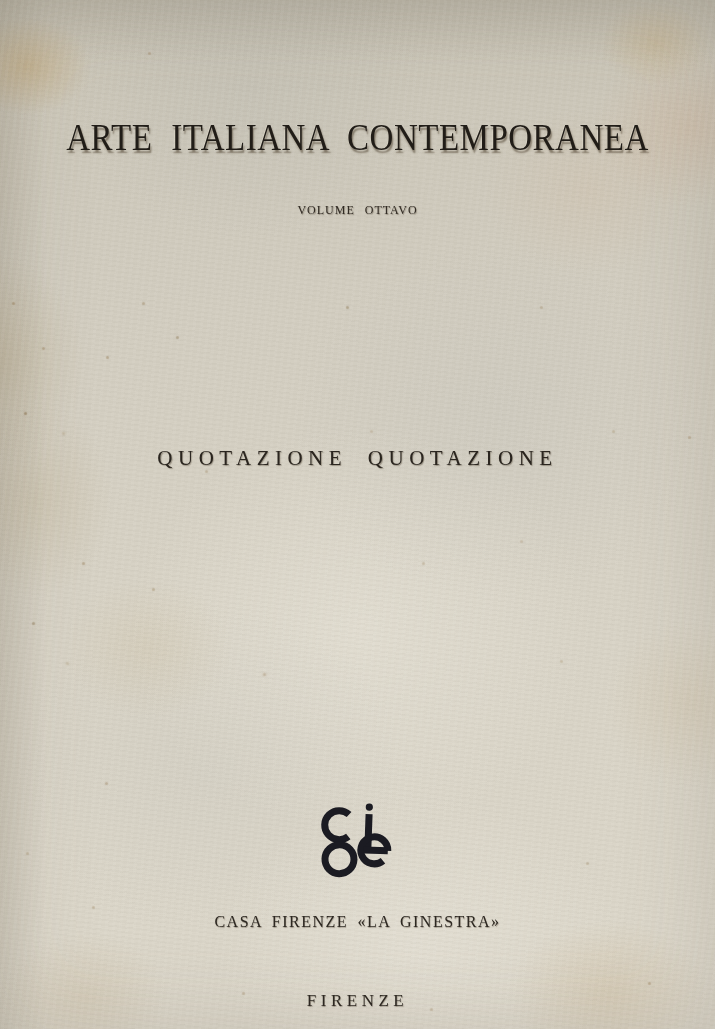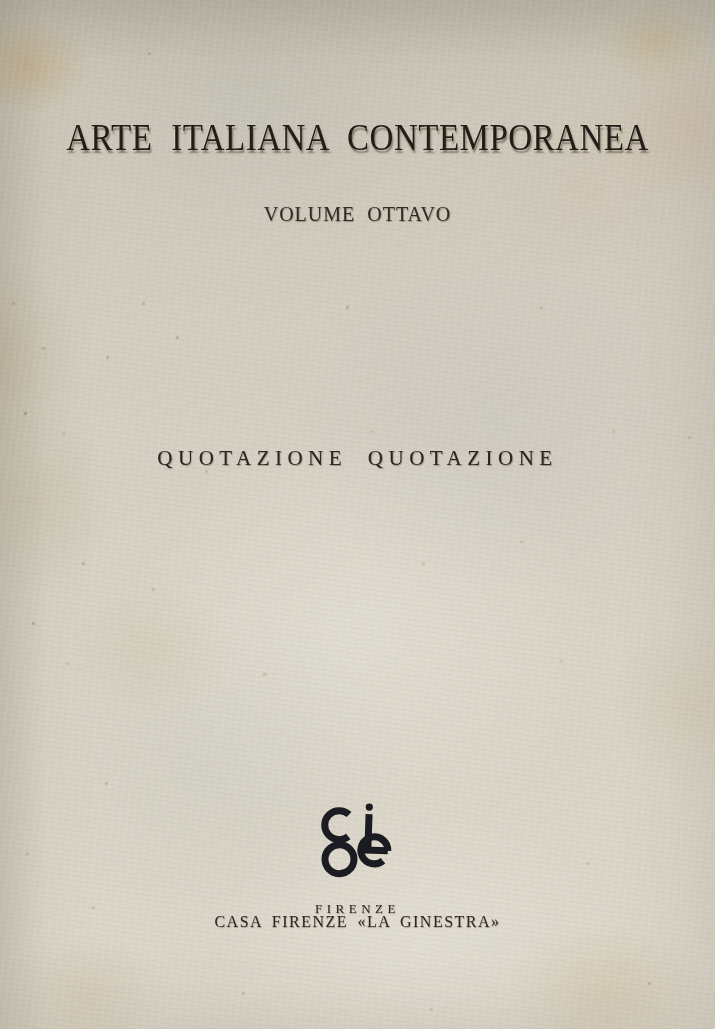--- a/index.html
+++ b/index.html
@@ -85,21 +85,21 @@
     top: 122px;
     font-size: 33px;
     letter-spacing: 0.5px;
     word-spacing: 10px;
     color: #211d18;
     transform: scaleY(1.14);
     text-shadow: 1.2px 1.8px 1.6px rgba(72,60,42,0.55), -0.6px -0.6px 0 rgba(238,233,219,0.55);
   }
   .volume {
     top: 204px;
-    font-size: 20px;
+    font-size: 12px;
     letter-spacing: 1px;
     word-spacing: 6px;
     color: #312b24;
     text-shadow: 0.8px 1px 1px rgba(80,68,50,0.45);
   }
   .quotazione {
     top: 448px;
     font-size: 21px;
     letter-spacing: 5.5px;
     word-spacing: 10px;
@@ -115,22 +115,22 @@
   }
   .publisher {
     top: 914px;
     font-size: 16px;
     letter-spacing: 1.5px;
     word-spacing: 4px;
     color: #2d2822;
     text-shadow: 0.6px 0.8px 0.8px rgba(80,68,50,0.4);
   }
   .city {
-    top: 902px;
-    font-size: 13px;
+    top: 992px;
+    font-size: 17px;
     letter-spacing: 4.5px;
     color: #2d2822;
     text-shadow: 0.6px 0.8px 0.8px rgba(80,68,50,0.4);
   }
   .logo-wrap {
     position: absolute;
     left: 318px;
     top: 800px;
     width: 90px;
     height: 90px;

